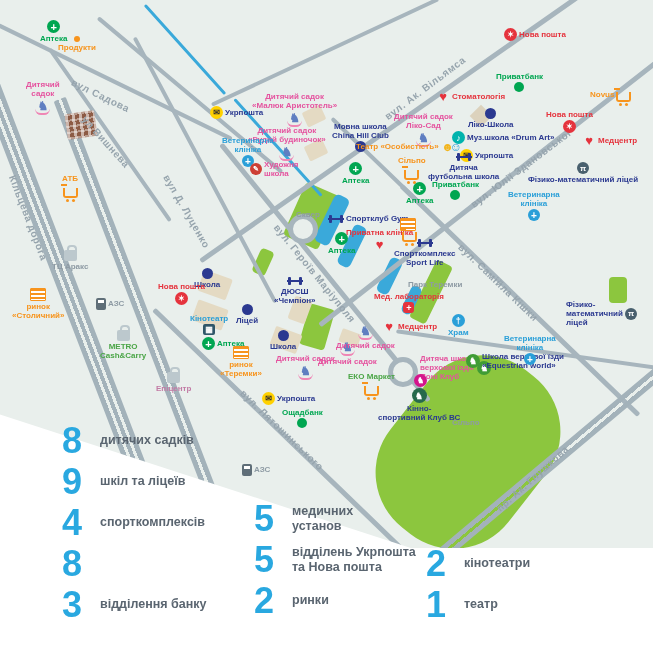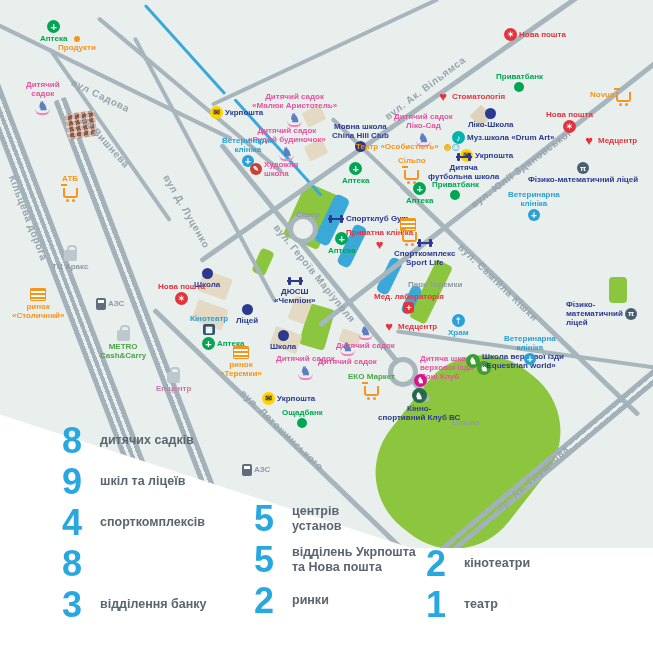--- a/index.html
+++ b/index.html
@@ -425,21 +425,21 @@
           <span class="leg-num">8</span>
         </div>
         <div class="leg-item">
           <span class="leg-num">3</span>
           <span class="leg-label">відділення банку</span>
         </div>
       </div>
       <div class="leg-col" style="left: 248px; top: 498px;">
         <div class="leg-item">
           <span class="leg-num">5</span>
-          <span class="leg-label">центрів
+          <span class="leg-label">медичних
 установ</span>
         </div>
         <div class="leg-item">
           <span class="leg-num">5</span>
           <span class="leg-label">відділень Укрпошта
 та Нова пошта</span>
         </div>
         <div class="leg-item">
           <span class="leg-num">2</span>
           <span class="leg-label">ринки</span>

